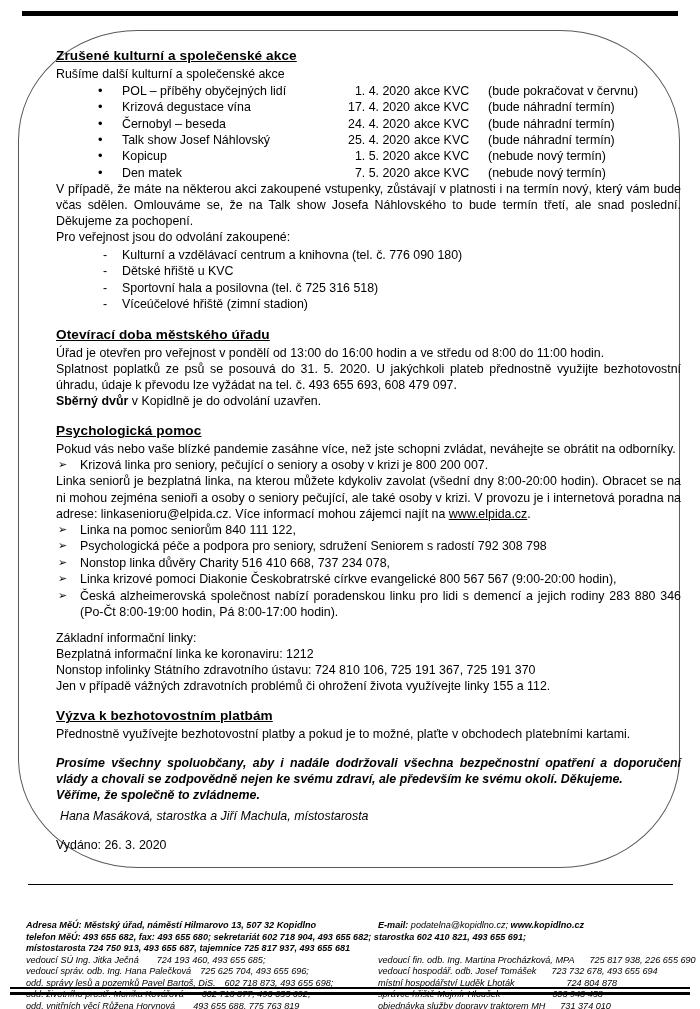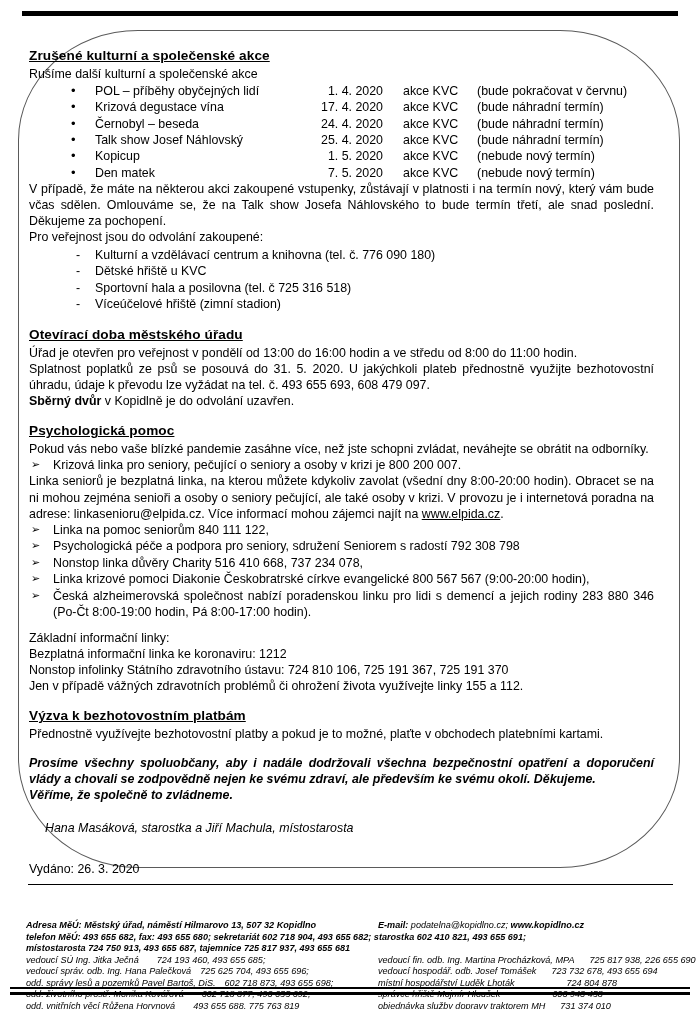--- a/index.html
+++ b/index.html
@@ -35,21 +35,21 @@
     height: 838px;
     border: 1px solid #5a5a5a;
     border-radius: 120px 120px 120px 120px / 110px 110px 110px 110px;
     box-sizing: border-box;
     pointer-events: none;
   }
 
   
   .content {
     position: absolute;
-    left: 29px;
+    left: 56px;
     top: 47px;
     width: 625px;
     font-size: 12.4px;
     line-height: 1.30;
   }
 
   h2.sec {
     font-size: 13.6px;
     font-weight: bold;
     text-decoration: underline;
@@ -92,21 +92,21 @@
   }
   .ev-date {
     display: inline-block;
     width: 70px;
     text-align: right;
     vertical-align: top;
   }
   .ev-org {
     display: inline-block;
     width: 74px;
-    padding-left: 20px;
+    padding-left: 4px;
     vertical-align: top;
   }
   .ev-note { display: inline-block; vertical-align: top; }
 
   ul.dashes {
     list-style: none;
     margin: 1px 0 0 0;
     padding: 0;
   }
   ul.dashes > li {
@@ -150,21 +150,21 @@
     text-align: justify;
     margin: 0;
   }
   .appeal2 {
     font-style: italic;
     font-weight: bold;
     margin: 0;
   }
   .signature {
     font-style: italic;
-    margin: 16px;
+    margin: 4px;
   }
   .issued {
     text-align: left;
     margin: 0;
     padding-right: 48px;
   }
 
   
   .footer-rule-top {
     position: absolute;

